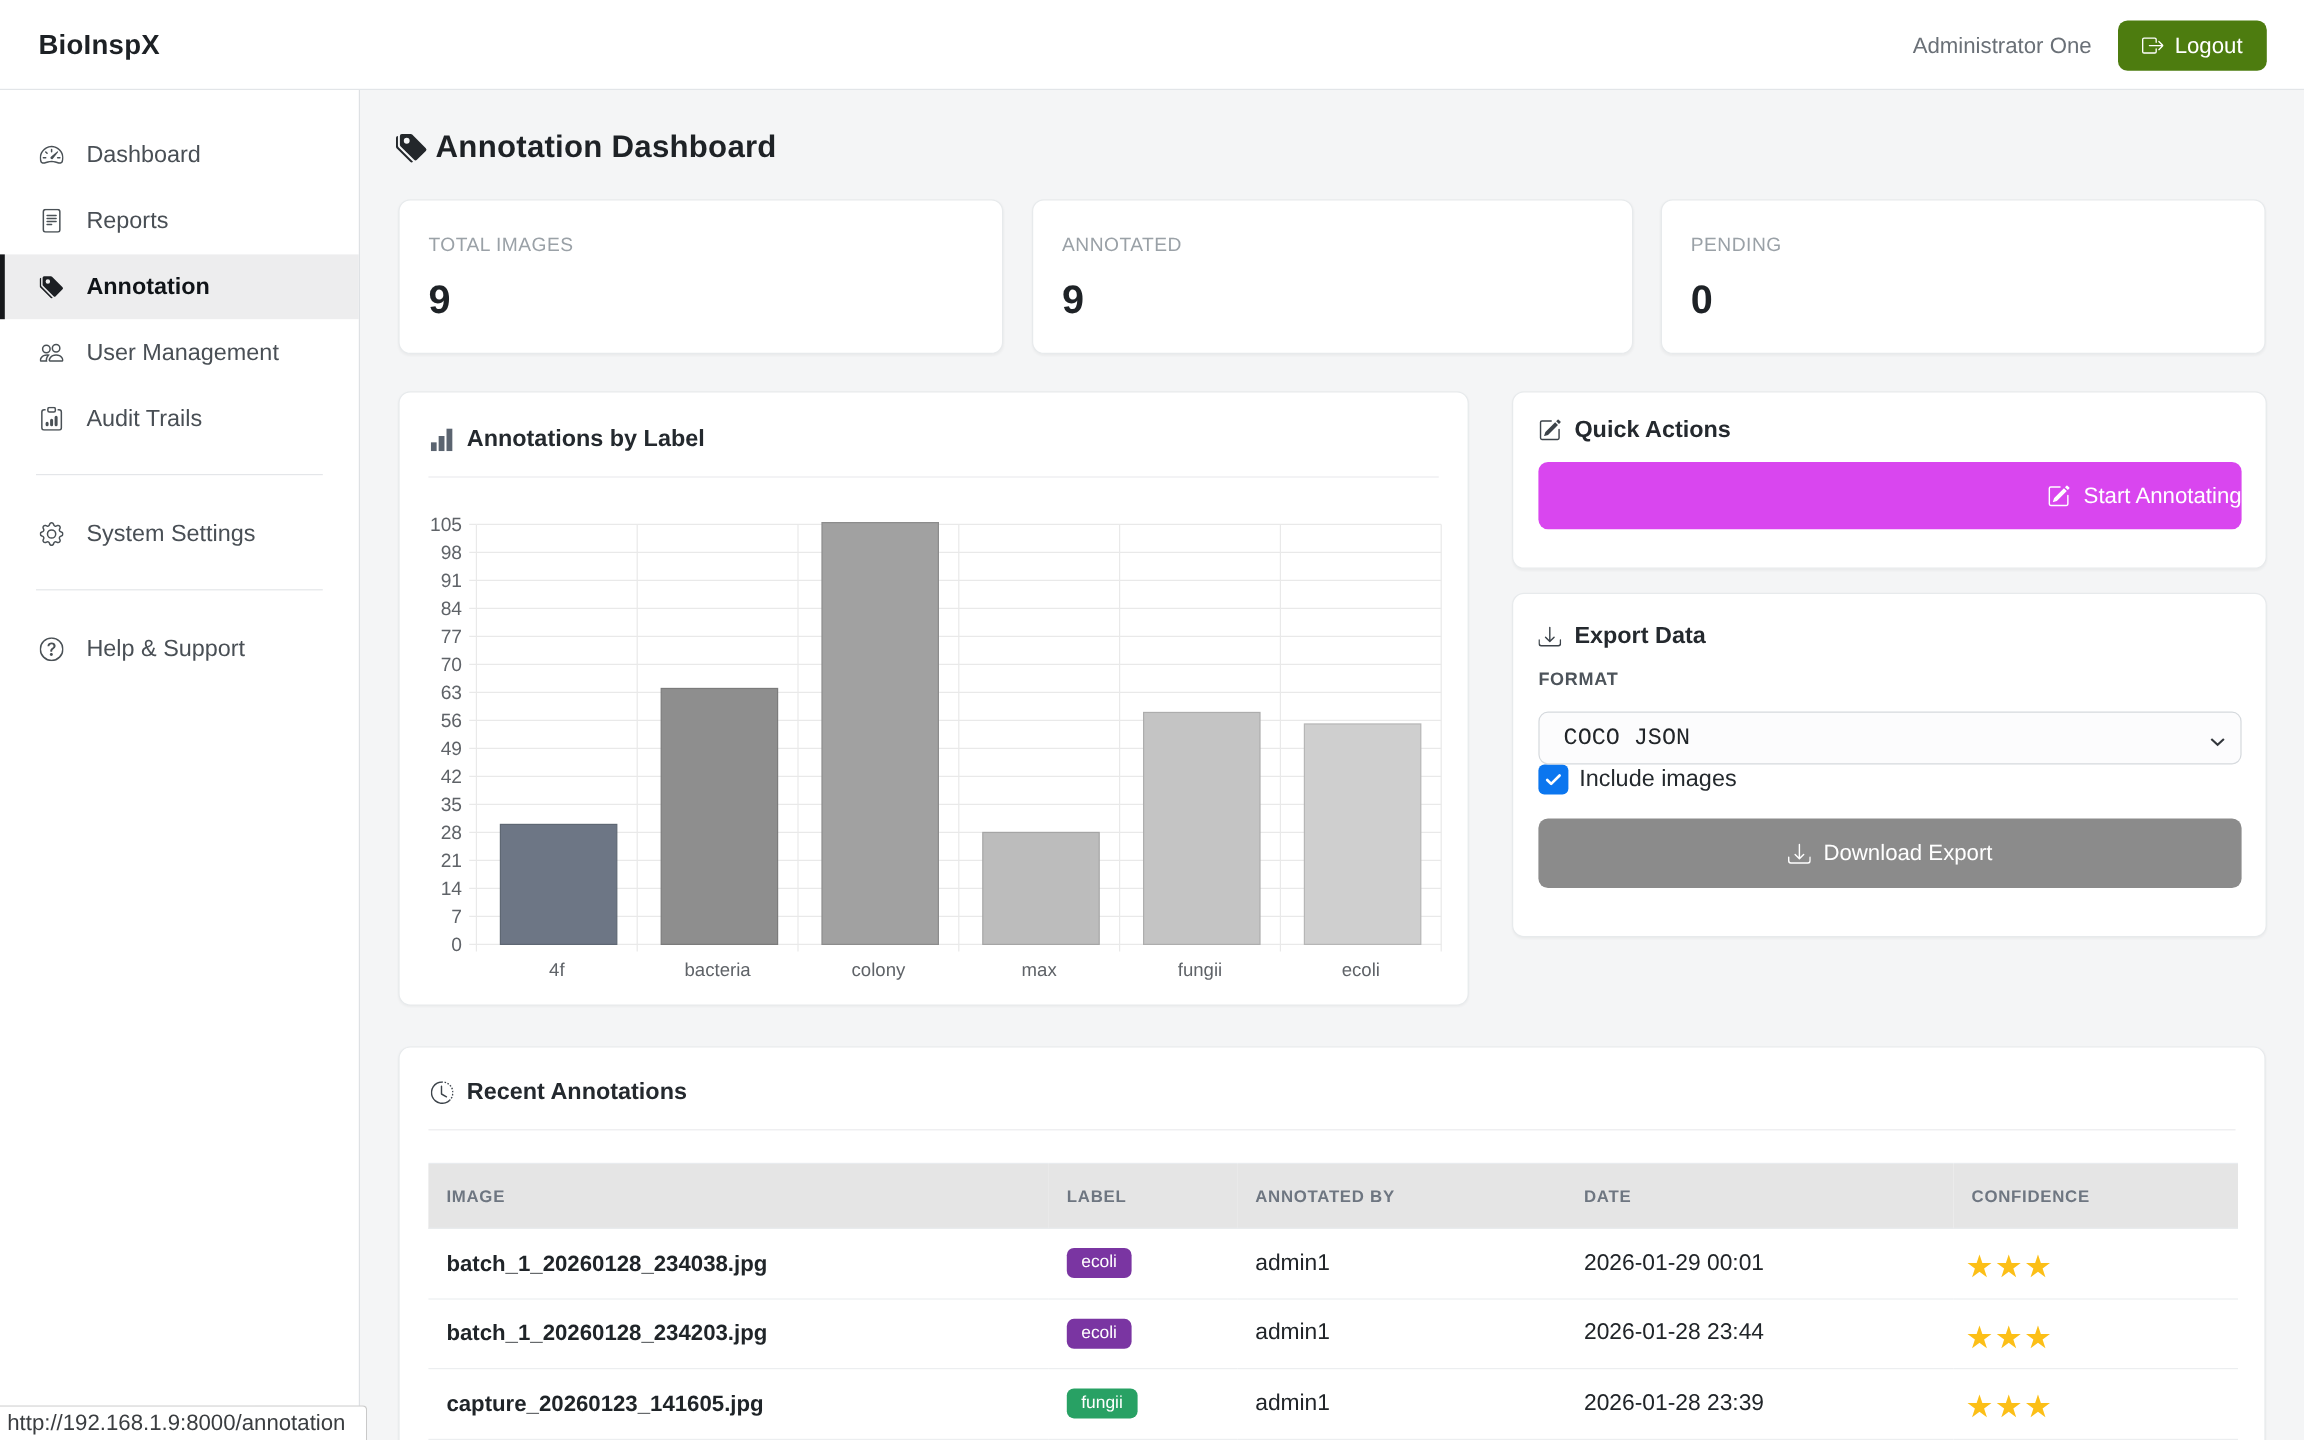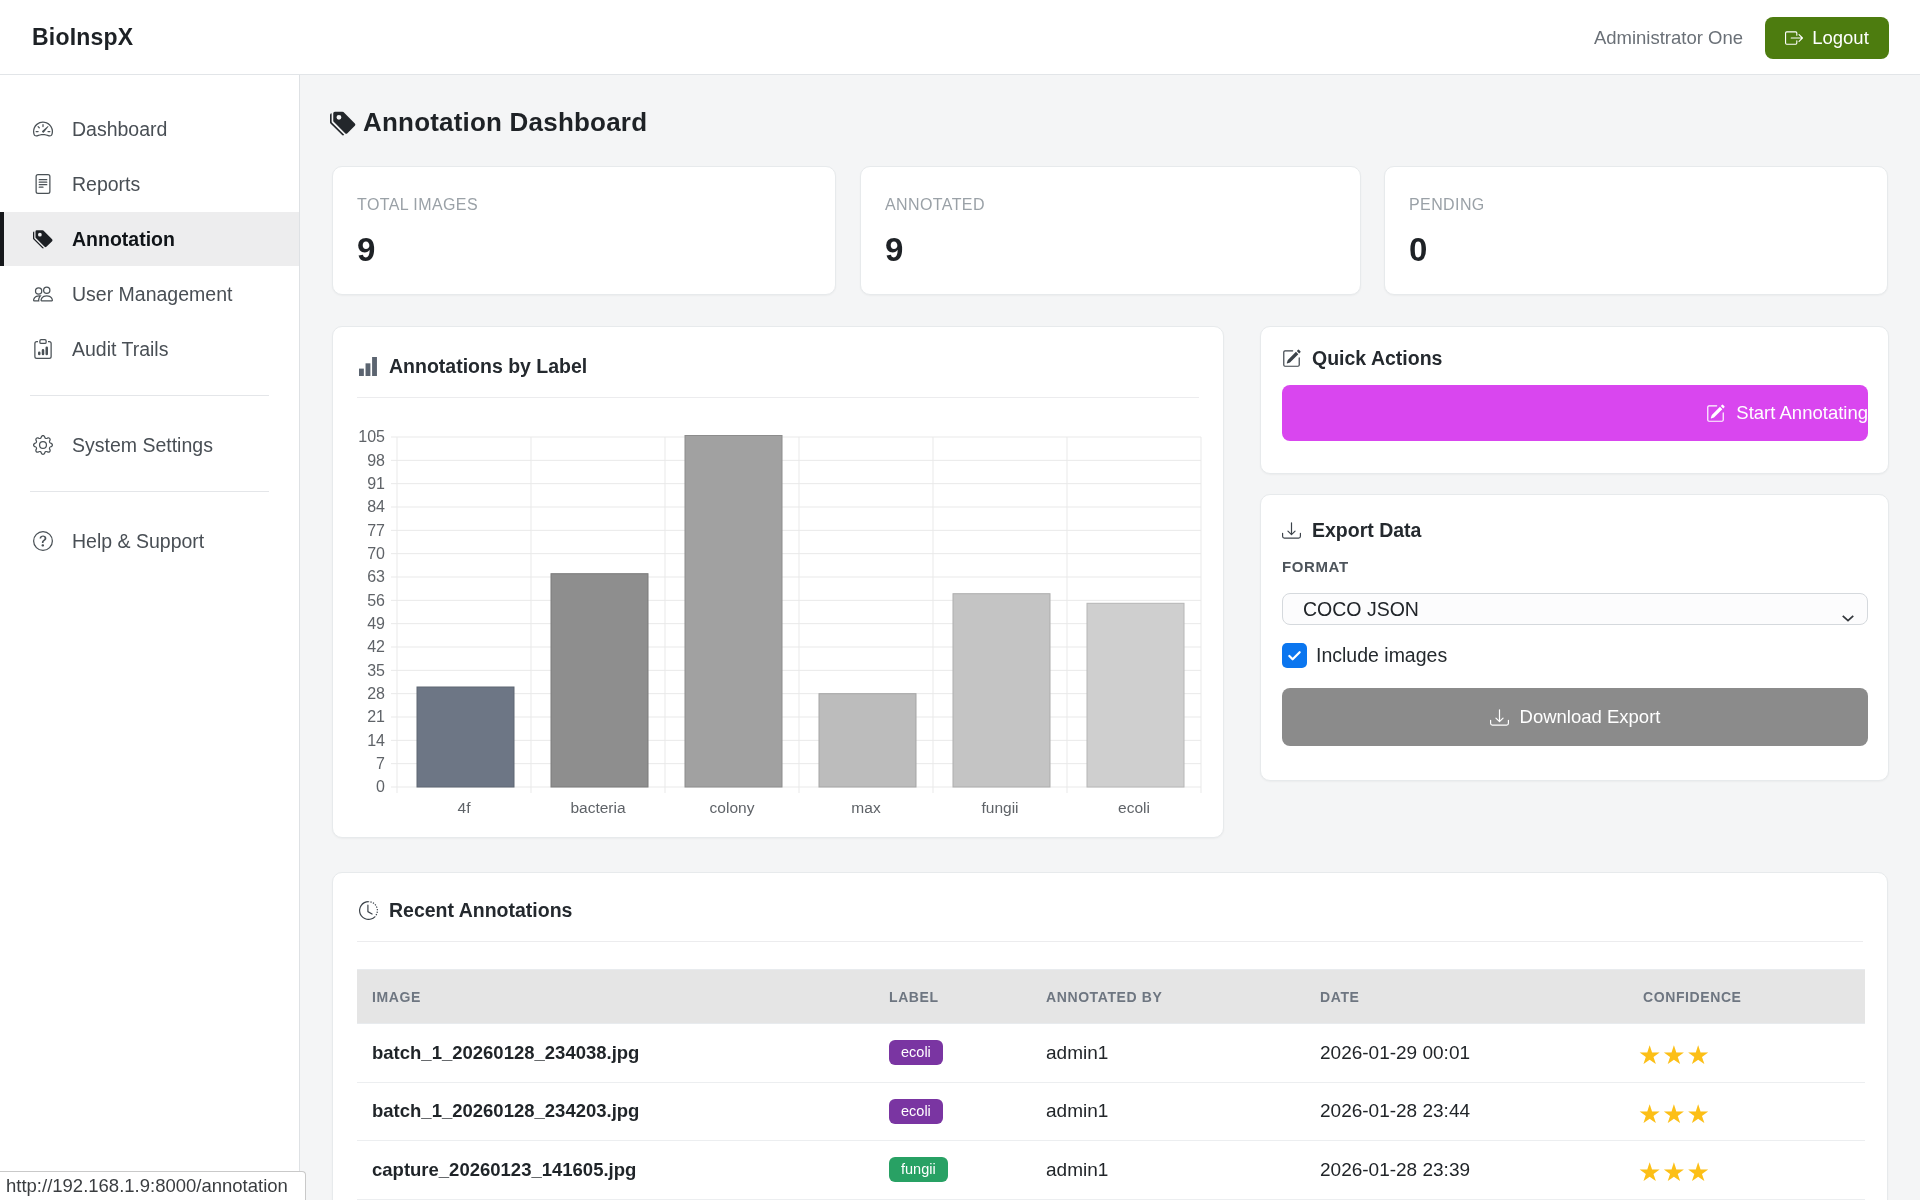--- a/index.html
+++ b/index.html
@@ -51,23 +51,23 @@
 
 
 #quick { left:1260px; top:326px; width:629px; height:148px; padding:20px 24px 24px 21px; }
 #quick .chead, #export .chead { padding:0; }
 .btn-dark { display:flex; align-items:center; justify-content:flex-end; gap:11px; width:586px; height:56px; border-radius:8px; background:#d946ef; color:#fff; font-size:18.5px; margin-top:15px; }
 .btn-dark .icon, .btn-gray .icon { width:19px; height:19px; }
 
 
 #export { left:1260px; top:494px; width:629px; height:287px; padding:24px 24px 24px 21px; }
 #export .fmt { margin-top:16px; font-size:15px; font-weight:bold; color:#4d545b; letter-spacing:.6px; }
-.sel { margin-top:18px; width:586px; height:32px; border:1px solid #d5d9dd; border-radius:8px; background:#fcfcfd; display:flex; align-items:center; padding:0 20px; font-size:19.5px; color:#212529; position:relative; }
+.sel { margin-top:18px; width:586px; height:44px; border:1px solid #d5d9dd; border-radius:8px; background:#fcfcfd; display:flex; align-items:center; padding:0 20px; font-size:19.5px; color:#212529; position:relative;font-family:Liberation Mono, monospace; }
 .sel svg { position:absolute; right:12px; top:17px; }
-.chkrow { margin-top:18px; display:flex; align-items:center; gap:9px; font-size:19.5px; color:#24292d;text-align:right; }
+.chkrow { display:flex; align-items:center; gap:9px; font-size:19.5px; color:#24292d;text-align:right; }
 .chk { width:25px; height:25px; background:#0b76ef; border-radius:5px; display:flex; align-items:center; justify-content:center; }
 .btn-gray { display:flex; align-items:center; justify-content:center; gap:11px; width:586px; height:58px; border-radius:8px; background:#8b8b8b; color:#fff; font-size:18.5px; margin-top:20px; }
 
 
 #recent { left:332px; top:872px; width:1556px; height:400px; }
 #recent .hr { border-top:1px solid #ececee; margin:19px 24px 0 24px; }
 #recent table { border-collapse:collapse; margin:27px 24px 0 24px; width:1508px; table-layout:fixed; }
 #recent col.c1{width:517px;} #recent col.c2{width:157px;} #recent col.c3{width:274px;} #recent col.c4{width:323px;} #recent col.c5{width:237px;}
 #recent thead tr { height:54px; background:#e5e5e5; }
 #recent th { text-align:left; font-size:14px; color:#6e7681; letter-spacing:.6px; padding-left:15px; border-top:1px solid #e8ebee; border-bottom:1px solid #e8ebee; }

